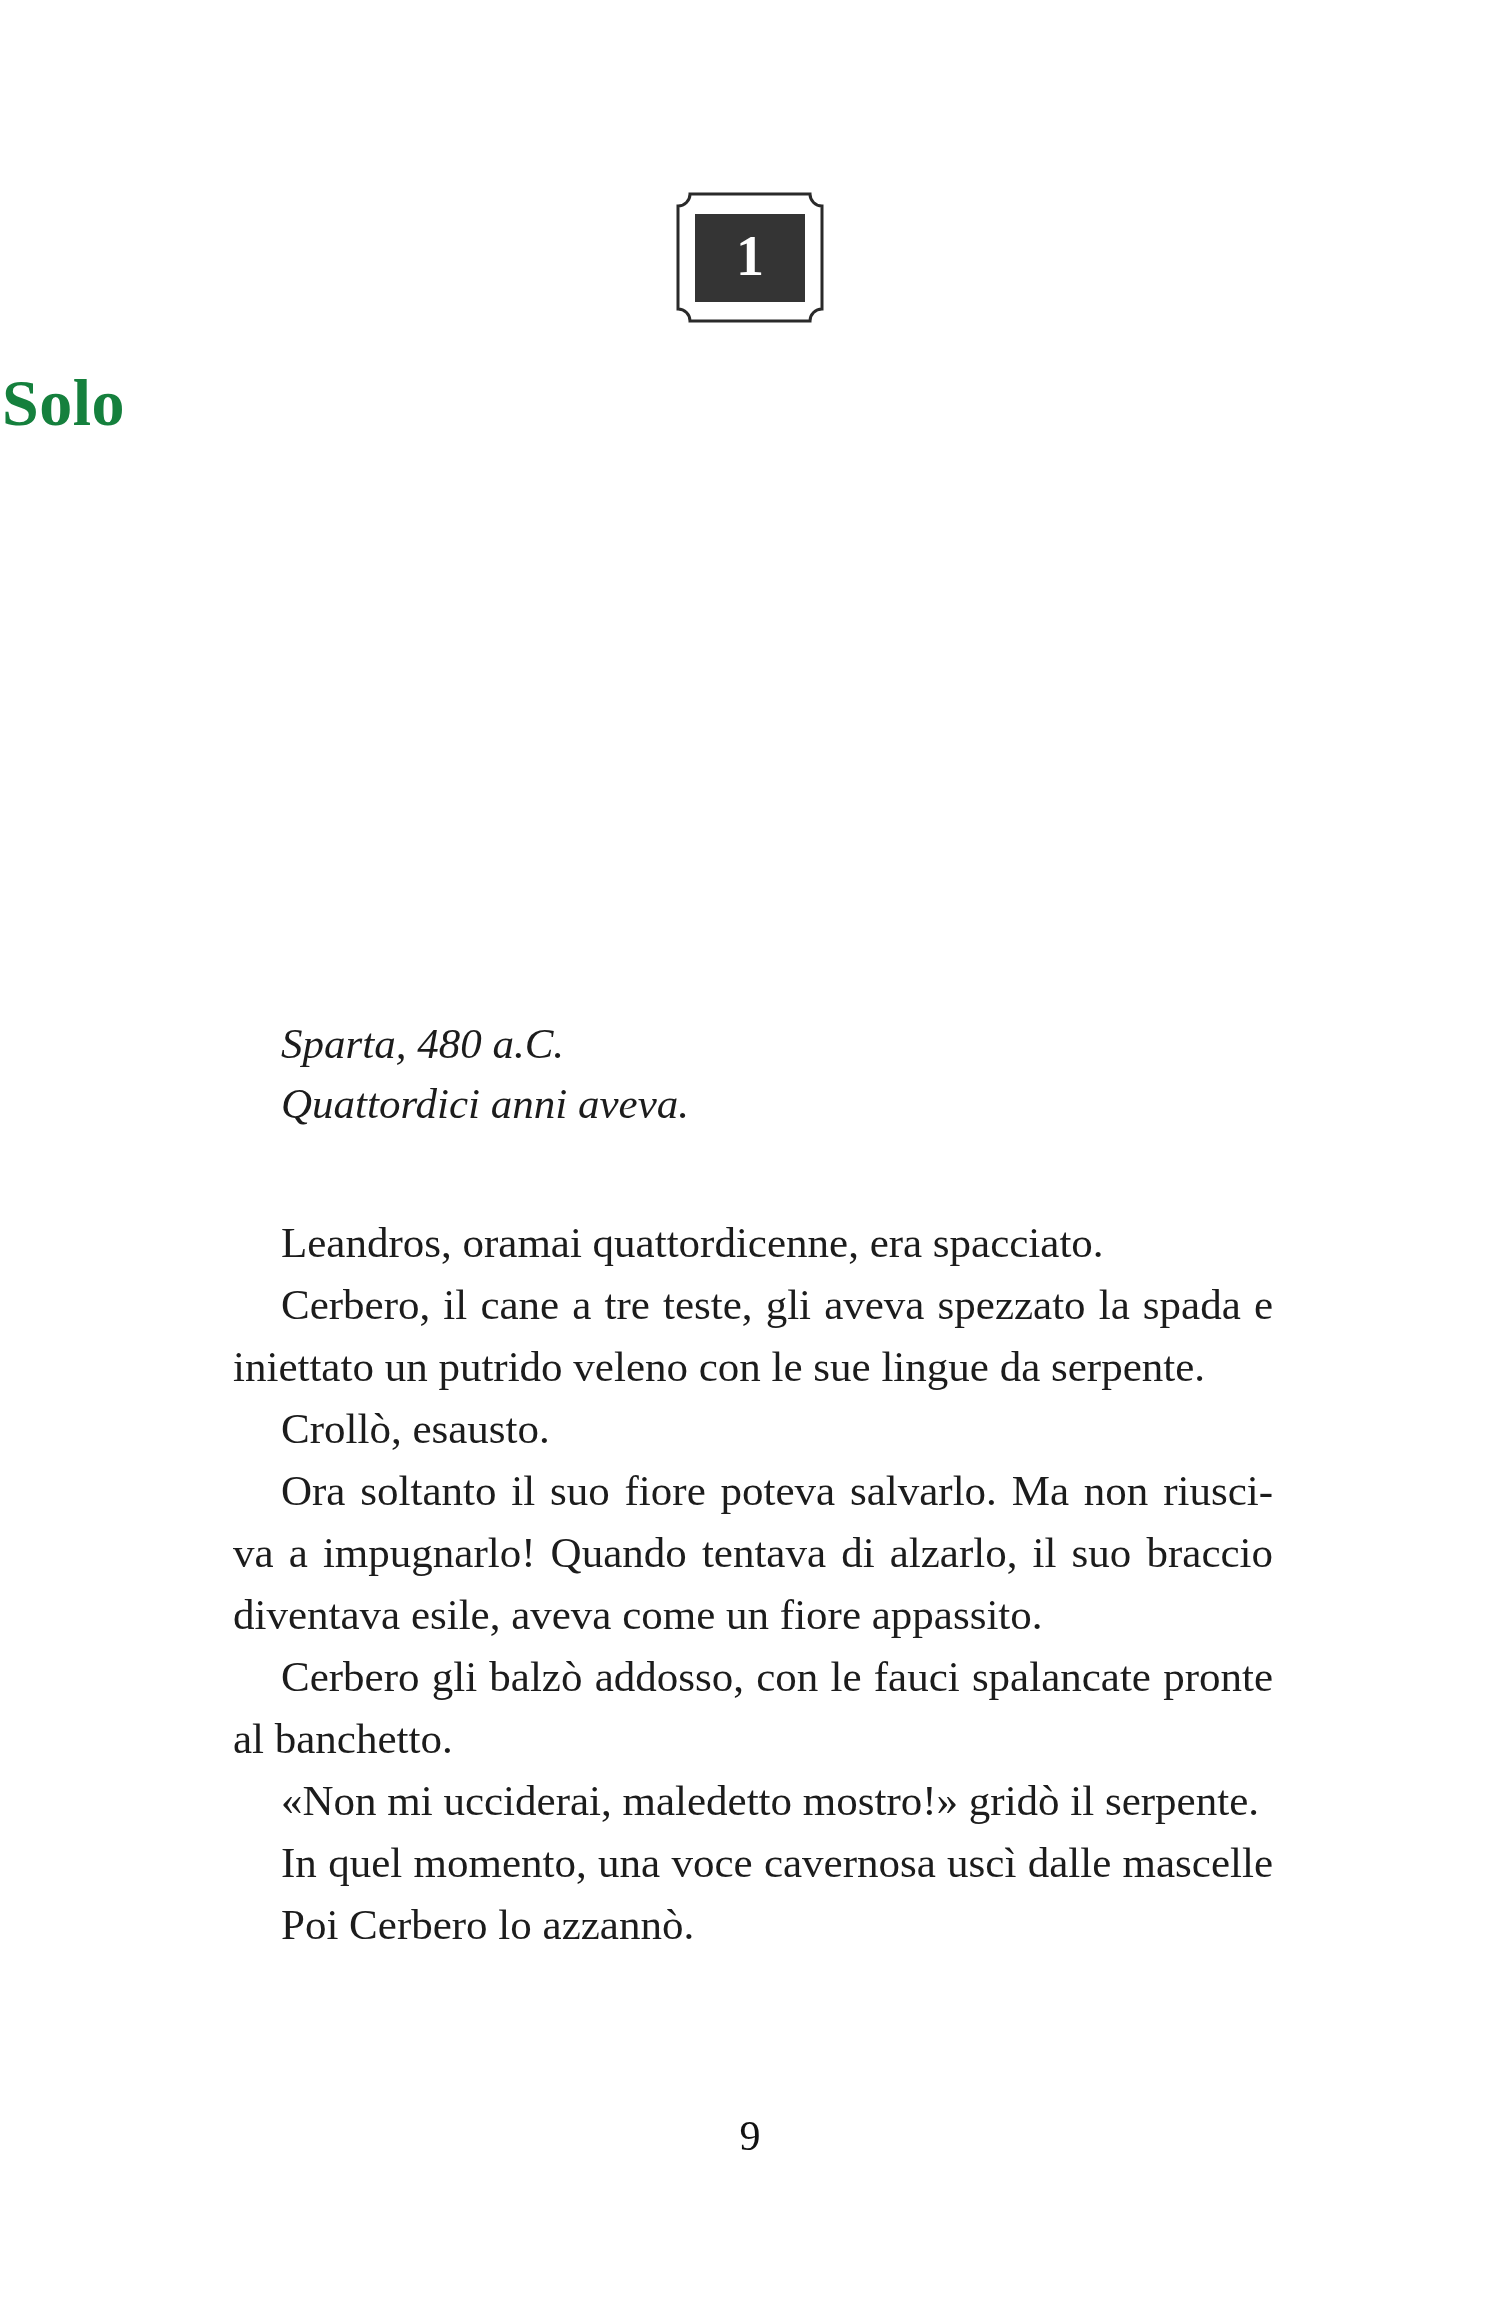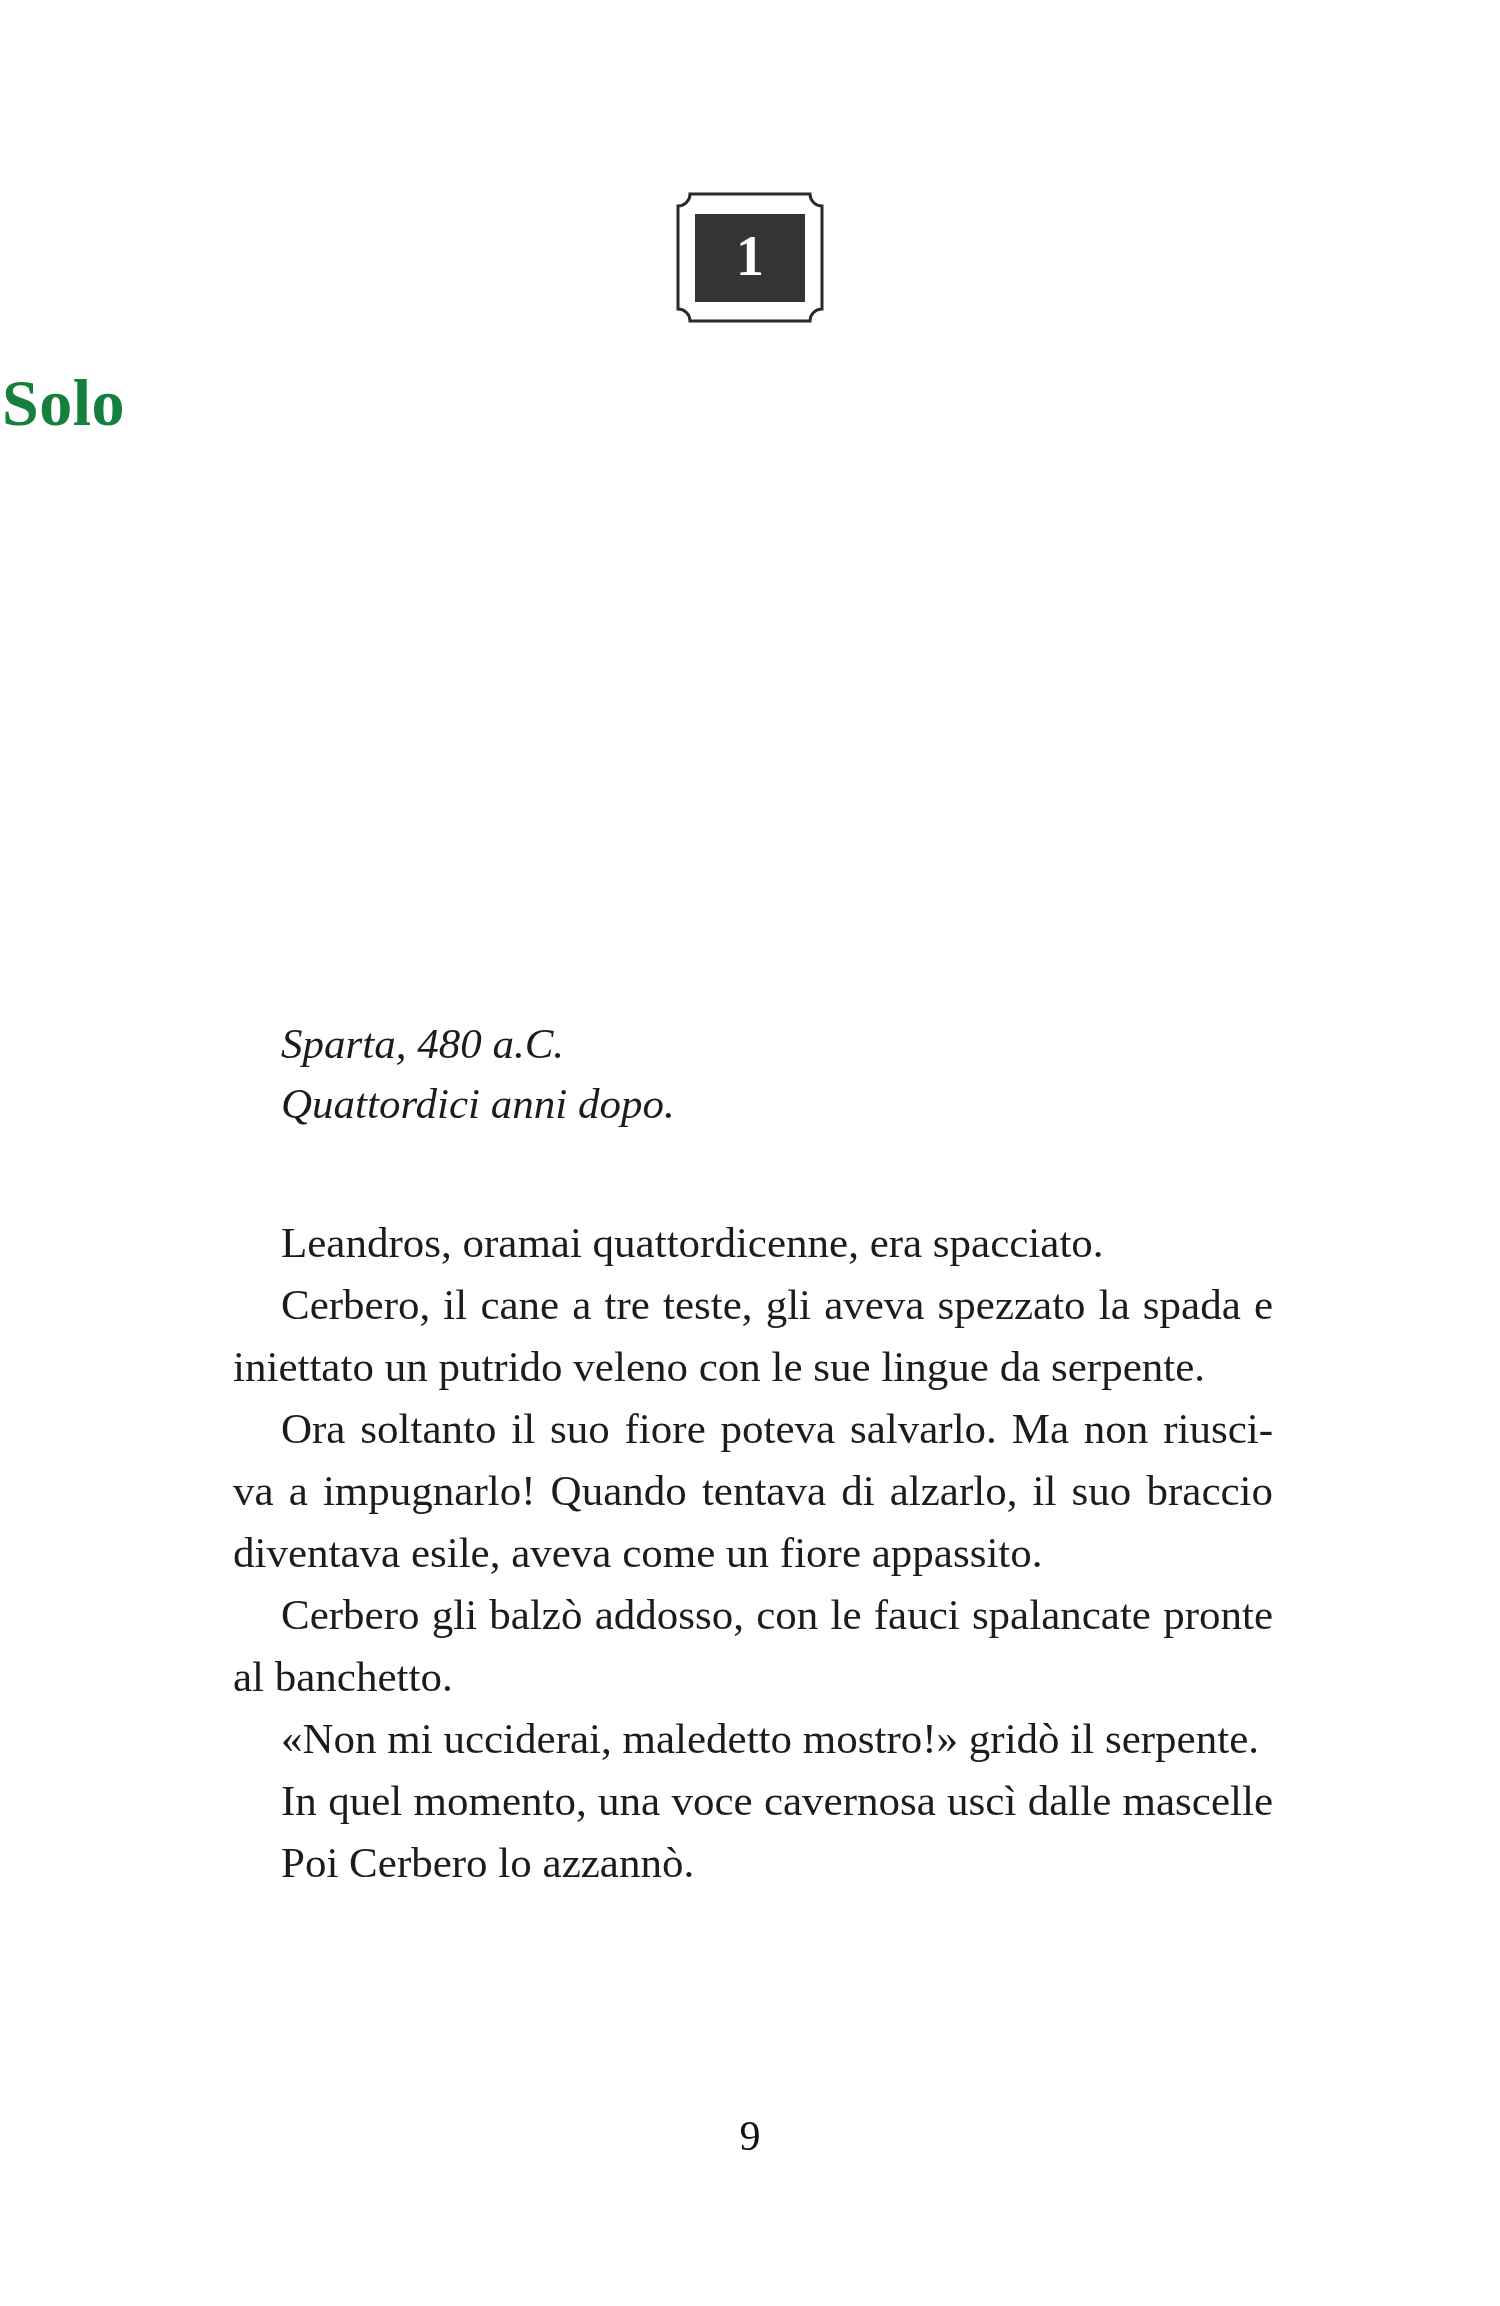--- a/index.html
+++ b/index.html
@@ -128,29 +128,32 @@
     <div class="chapter-num-box">
       <span>1</span>
     </div>
   </div>
 
   <h1 class="chapter-title">Solo</h1>
 
   <div class="text-block">
     <div class="dateline" id="dateline">
         <span class="line">Sparta, 480 a.C.</span>
-        <span class="line">Quattordici anni dopo.</span>
+        <span class="line">Quattordici anni aveva.</span>
       </div>
     <div class="paragraphs" id="paragraphs">
         <p class="para">
           <span class="line indent">Leandros, oramai quattordicenne, era spacciato.</span>
         </p>
         <p class="para">
           <span class="line indent full">Cerbero, il cane a tre teste, gli aveva spezzato la spada e</span>
           <span class="line">iniettato un putrido veleno con le sue lingue da serpente.</span>
+        </p>
+        <p class="para">
+          <span class="line indent">Crollò, esausto.</span>
         </p>
         <p class="para">
           <span class="line indent full">Ora soltanto il suo fiore poteva salvarlo. Ma non riusci-</span>
           <span class="line full">va a impugnarlo! Quando tentava di alzarlo, il suo braccio</span>
           <span class="line">diventava esile, aveva come un fiore appassito.</span>
         </p>
         <p class="para">
           <span class="line indent full">Cerbero gli balzò addosso, con le fauci spalancate pronte</span>
           <span class="line">al banchetto.</span>
         </p>

